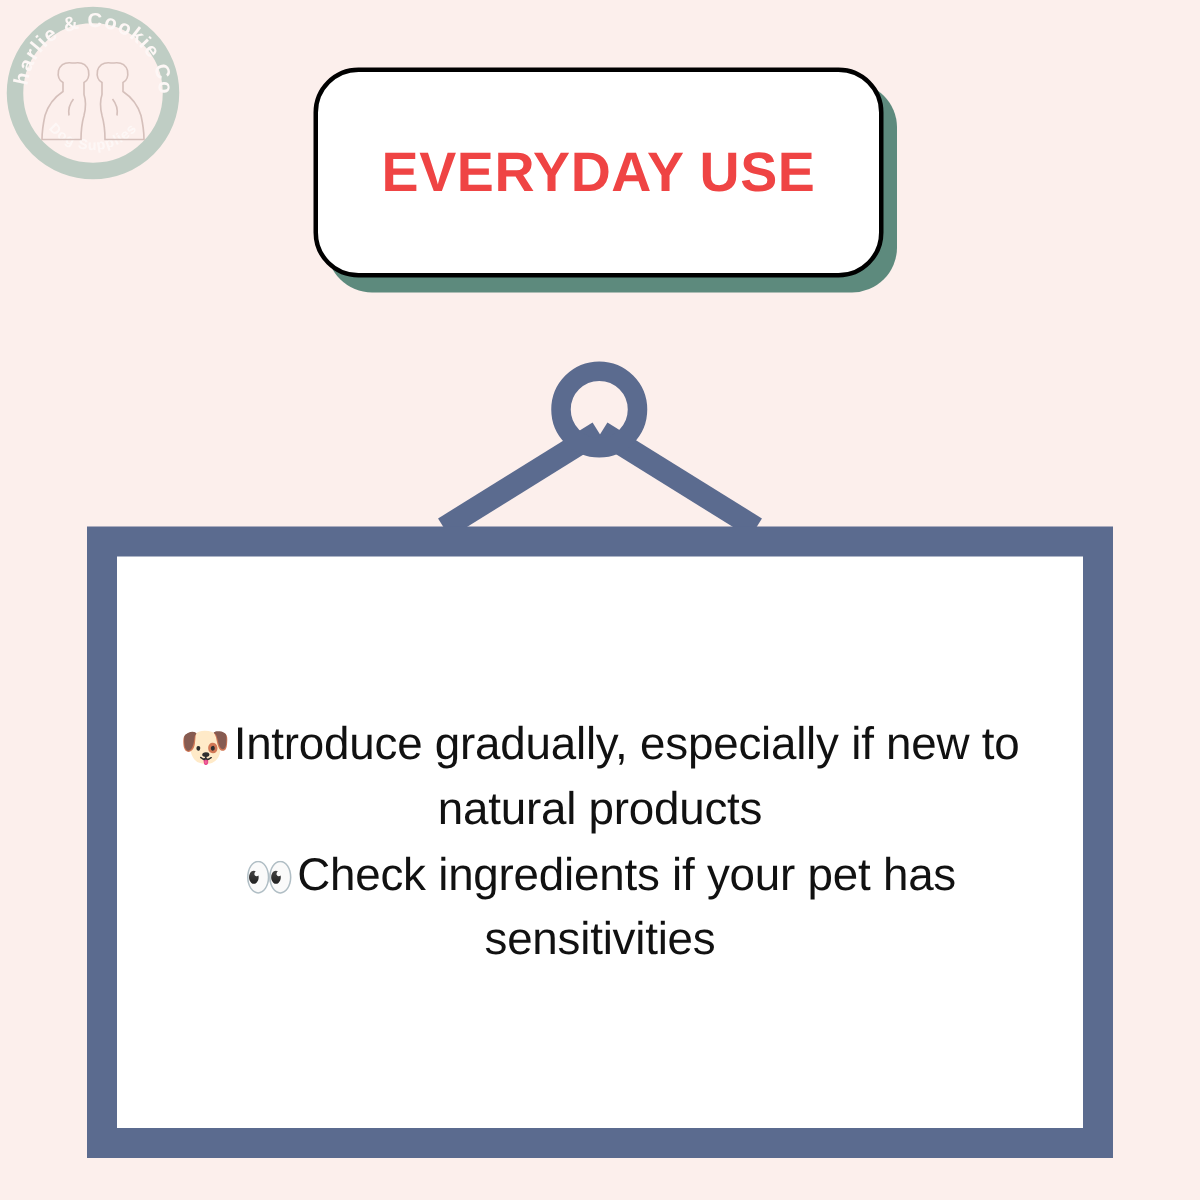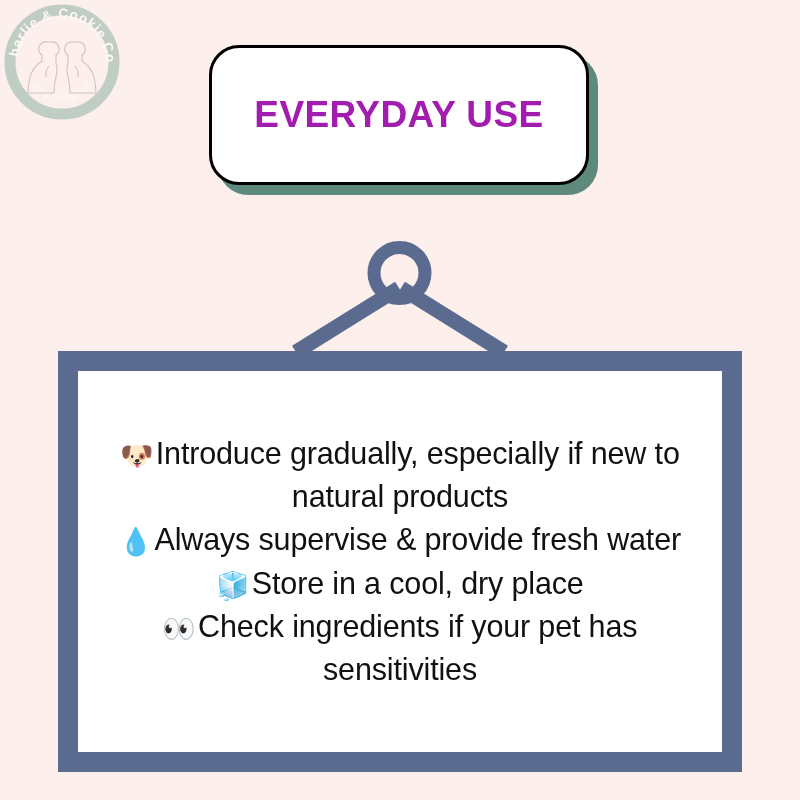--- a/index.html
+++ b/index.html
@@ -55,21 +55,21 @@
     display: flex;
     flex-direction: column;
     align-items: center;
     justify-content: center;
     text-align: center;
   }
   .title-line {
     font-size: 37px;
     font-weight: bold;
     letter-spacing: 0.4px;
-    color: #a21caf;
+    color: #ef4444;
     line-height: 1.48;
     white-space: nowrap;
   }
 
   
   #sign-hanger {
     position: absolute;
     left: 270px;
     top: 228px;
     width: 260px;
@@ -147,26 +147,20 @@
 </svg>
 
 <div id="tips-board">
   <div id="tips-board-inner">
 
     <p class="tip-line">
       <span class="tip-emoji">🐶</span><span>Introduce gradually, especially if new to natural products</span>
     </p>
 
 
-    <p class="tip-line">
-      <span class="tip-emoji">💧</span><span>Always supervise &amp; provide fresh water</span>
-    </p>
 
-    <p class="tip-line">
-      <span class="tip-emoji">🧊</span><span>Store in a cool, dry place</span>
-    </p>
 
     <p class="tip-line">
       <span class="tip-emoji">👀</span><span>Check ingredients if your pet has sensitivities</span>
     </p>
 
   </div>
 </div>
 
 </body></html>

